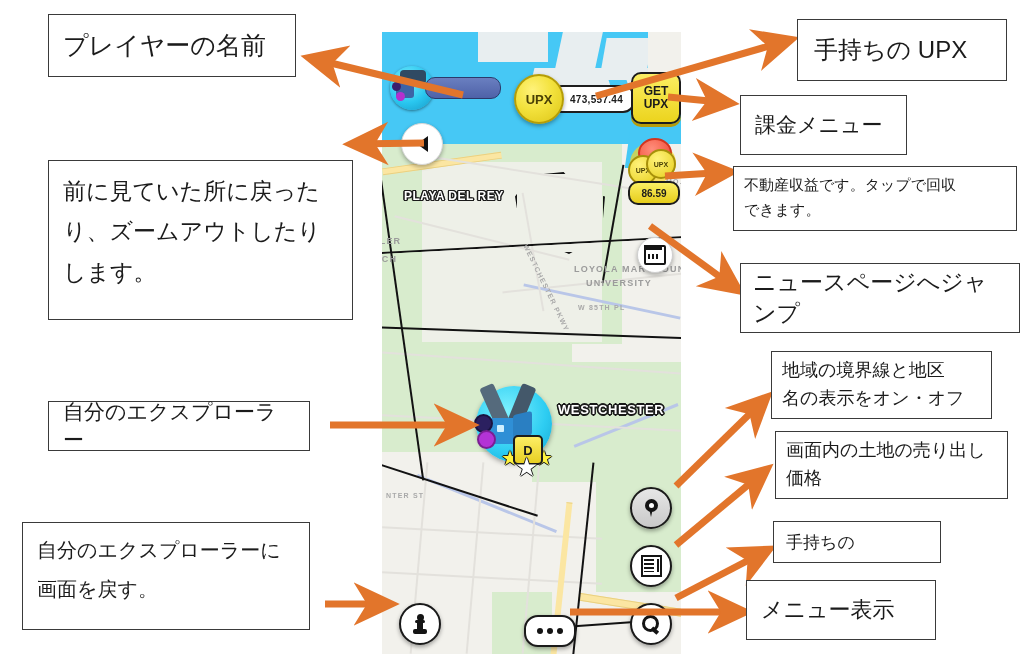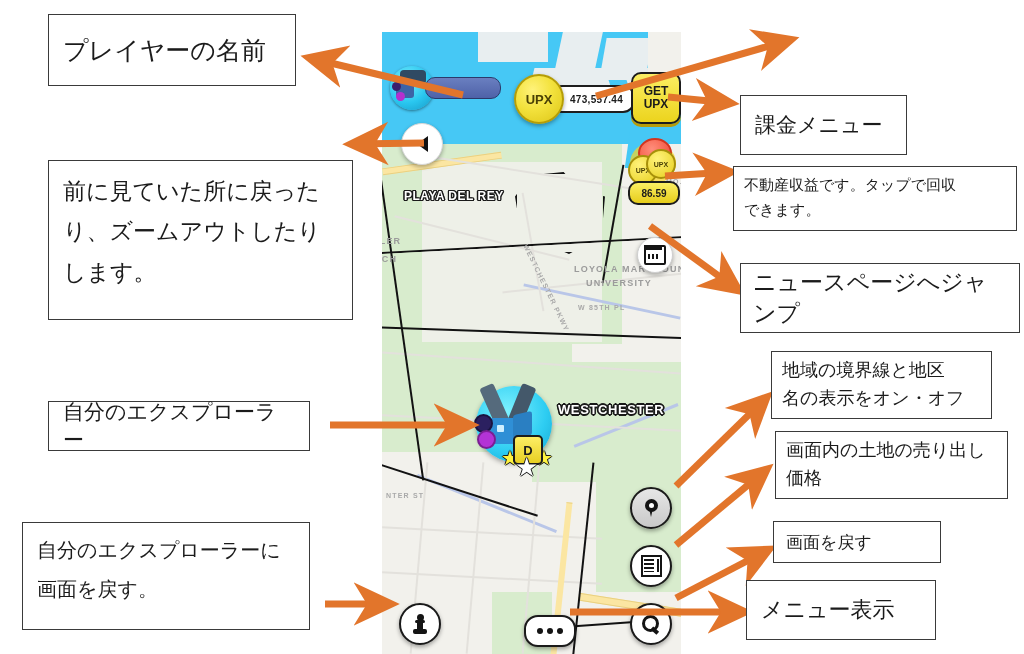--- a/index.html
+++ b/index.html
@@ -398,39 +398,42 @@
       <line x1="668" y1="97" x2="730" y2="103"></line>
       <line x1="665" y1="176" x2="730" y2="172"></line>
       <line x1="650" y1="226" x2="738" y2="290"></line>
       <line x1="676" y1="486" x2="766" y2="398"></line>
       <line x1="676" y1="545" x2="766" y2="470"></line>
       <line x1="676" y1="598" x2="768" y2="550"></line>
       <line x1="570" y1="612" x2="744" y2="612"></line>
     </g>
   </svg>
 
-  <div class="anno" style="left:48px;top:14px;width:248px;height:72px;padding:0 14px;font-size:25px;justify-content:center;">
+  <div class="anno" style="left:48px;top:14px;width:248px;height:63px;padding:0 14px;font-size:25px;justify-content:center;">
     <span>プレイヤーの名前</span>
   </div>
 
   <div class="anno" style="left:48px;top:160px;width:305px;height:160px;padding:10px 14px;font-size:23px;line-height:1.75;white-space:pre-line;align-items:flex-start;">
     <span>前に見ていた所に戻った
 り、ズームアウトしたり
 します。</span>
   </div>
 
   <div class="anno" style="left:48px;top:401px;width:262px;height:50px;padding:0 14px;font-size:21px;">
     <span>自分のエクスプローラー</span>
   </div>
 
   <div class="anno" style="left:22px;top:522px;width:288px;height:108px;padding:8px 14px;font-size:20px;line-height:1.95;white-space:pre-line;align-items:flex-start;">
     <span>自分のエクスプローラーに
 画面を戻す。</span>
   </div>
 
+  <div class="anno" style="left:797px;top:19px;width:210px;height:62px;padding:0 16px;font-size:24px;">
+    <span>手持ちの UPX</span>
+  </div>
 
   <div class="anno" style="left:740px;top:95px;width:167px;height:60px;padding:12px 14px;font-size:21px;">
     <span>課金メニュー</span>
   </div>
 
   <div class="anno" style="left:733px;top:166px;width:284px;height:65px;padding:6px 10px;font-size:15px;line-height:1.65;white-space:pre-line;align-items:flex-start;">
     <span>不動産収益です。タップで回収
 できます。</span>
   </div>
 
@@ -442,20 +445,20 @@
     <span>地域の境界線と地区
 名の表示をオン・オフ</span>
   </div>
 
   <div class="anno" style="left:775px;top:431px;width:233px;height:68px;padding:5px 10px;font-size:18px;line-height:1.55;white-space:pre-line;align-items:flex-start;">
     <span>画面内の土地の売り出し
 価格</span>
   </div>
 
   <div class="anno" style="left:773px;top:521px;width:168px;height:42px;padding:0 12px;font-size:17px;">
-    <span>画面を戻す</span>
+    <span>手持ちの</span>
   </div>
 
   <div class="anno" style="left:746px;top:580px;width:190px;height:60px;padding:0 14px;font-size:22px;">
     <span>メニュー表示</span>
   </div>
 
 </div>
 
 </body></html>

